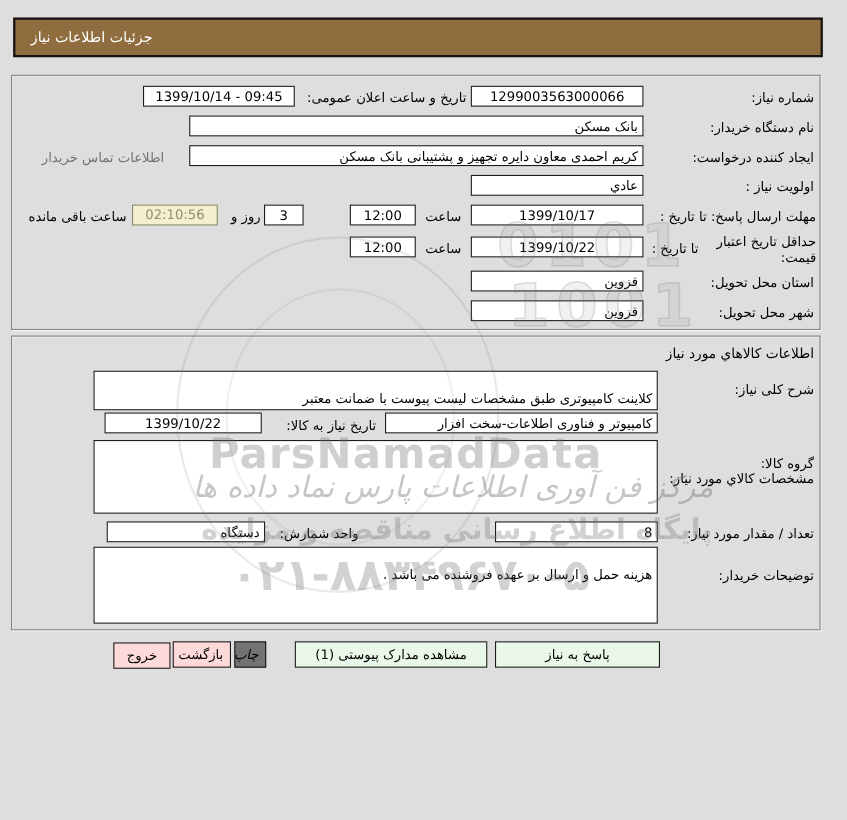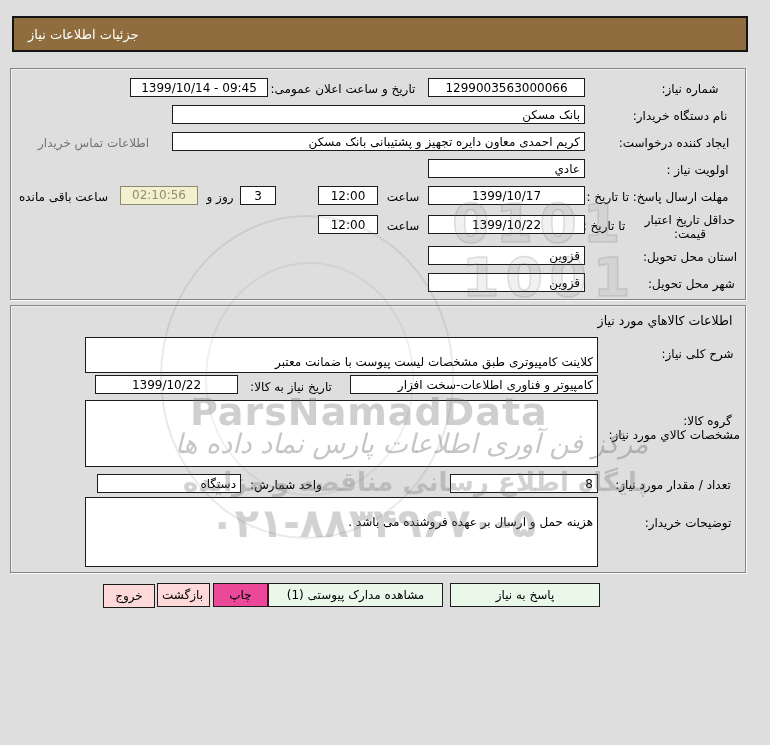--- a/index.html
+++ b/index.html
@@ -21,21 +21,21 @@
   .groupbox{
     position:absolute;box-sizing:border-box;
     border:1px solid #858585;
     box-shadow:1px 1px 0 rgba(255,255,255,.8), inset 1px 1px 0 rgba(255,255,255,.5);
   }
   #group-info{left:10px;top:68px;width:736px;height:232px;}
   #group-goods{left:10px;top:305px;width:736px;height:268px;}
 
   .lbl{
     position:absolute;font-size:12px;color:#000;
-    direction:rtl;text-align:center;white-space:nowrap;line-height:15px;
+    direction:rtl;text-align:right;white-space:nowrap;line-height:15px;
   }
   .lbl.wrap{white-space:normal;line-height:14px;}
   .lbl.bold{font-weight:normal;font-size:12.5px;}
 
   .inp{
     position:absolute;box-sizing:border-box;height:19px;
     background:#fff;border:1px solid #1c1c1c;
     font-family:inherit;font-size:12px;padding:0 4px;outline:none;
   }
   .inp.c{text-align:center;direction:ltr;}
@@ -140,21 +140,21 @@
   <div class="lbl" style="left:606px;top:478px;width:134px;">تعداد / مقدار مورد نیاز:</div>
   <input class="inp r z1" style="left: 450px; top: 474px; width: 148px; direction: ltr; text-align: right;" value="8">
   <div class="lbl" style="left:246px;top:478px;width:80px;">واحد شمارش:</div>
   <input class="inp r z1" style="left: 97px; top: 474px; width: 144px;" value="دستگاه">
 
   <div class="lbl" style="left:636px;top:516px;width:104px;">توضیحات خریدار:</div>
   <div class="bigbox z1" style="left:85px;top:497px;width:513px;height:70px;">هزینه حمل و ارسال بر عهده فروشنده می باشد .</div>
 
   <button class="btn" style="left:450px;top:583px;width:150px;background:#eaf8ea;">پاسخ به نیاز</button>
   <button class="btn" style="left:268px;top:583px;width:175px;background:#eaf8ea;">مشاهده مدارک پیوستی (1)</button>
-  <button class="btn" style="left:213px;top:583px;width:55px;background:#ec4899;">چاپ</button>
+  <button class="btn" style="left:213px;top:583px;width:29px;background:#737373;font-style:italic;">چاپ</button>
   <button class="btn" style="left:157px;top:583px;width:53px;background:#fdd9d9;">بازگشت</button>
   <button class="btn" style="left:103px;top:584px;width:52px;background:#fdd9d9;">خروج</button>
 
   <div class="wm wm-ellipse" style="left:160px;top:215px;width:290px;height:320px;"></div>
   <div class="wm wm-ellipse" style="left:205px;top:262px;width:205px;height:230px;border-color:rgba(120,120,120,.11);"></div>
   <div class="wm wm-digits" style="left:452px;top:192px;">0101</div>
   <div class="wm wm-digits" style="left:462px;top:246px;">1001</div>
   <div class="wm wm-brand" style="left:190px;top:390px;">ParsNamadData</div>
   <div class="wm wm-tagline" style="left:183px;top:467px;">پایگاه اطلاع رسانی مناقصه و مزایده</div>
   <div class="wm wm-callig" style="left:175px;top:428px;">مرکز فن آوری اطلاعات پارس نماد داده ها</div>

